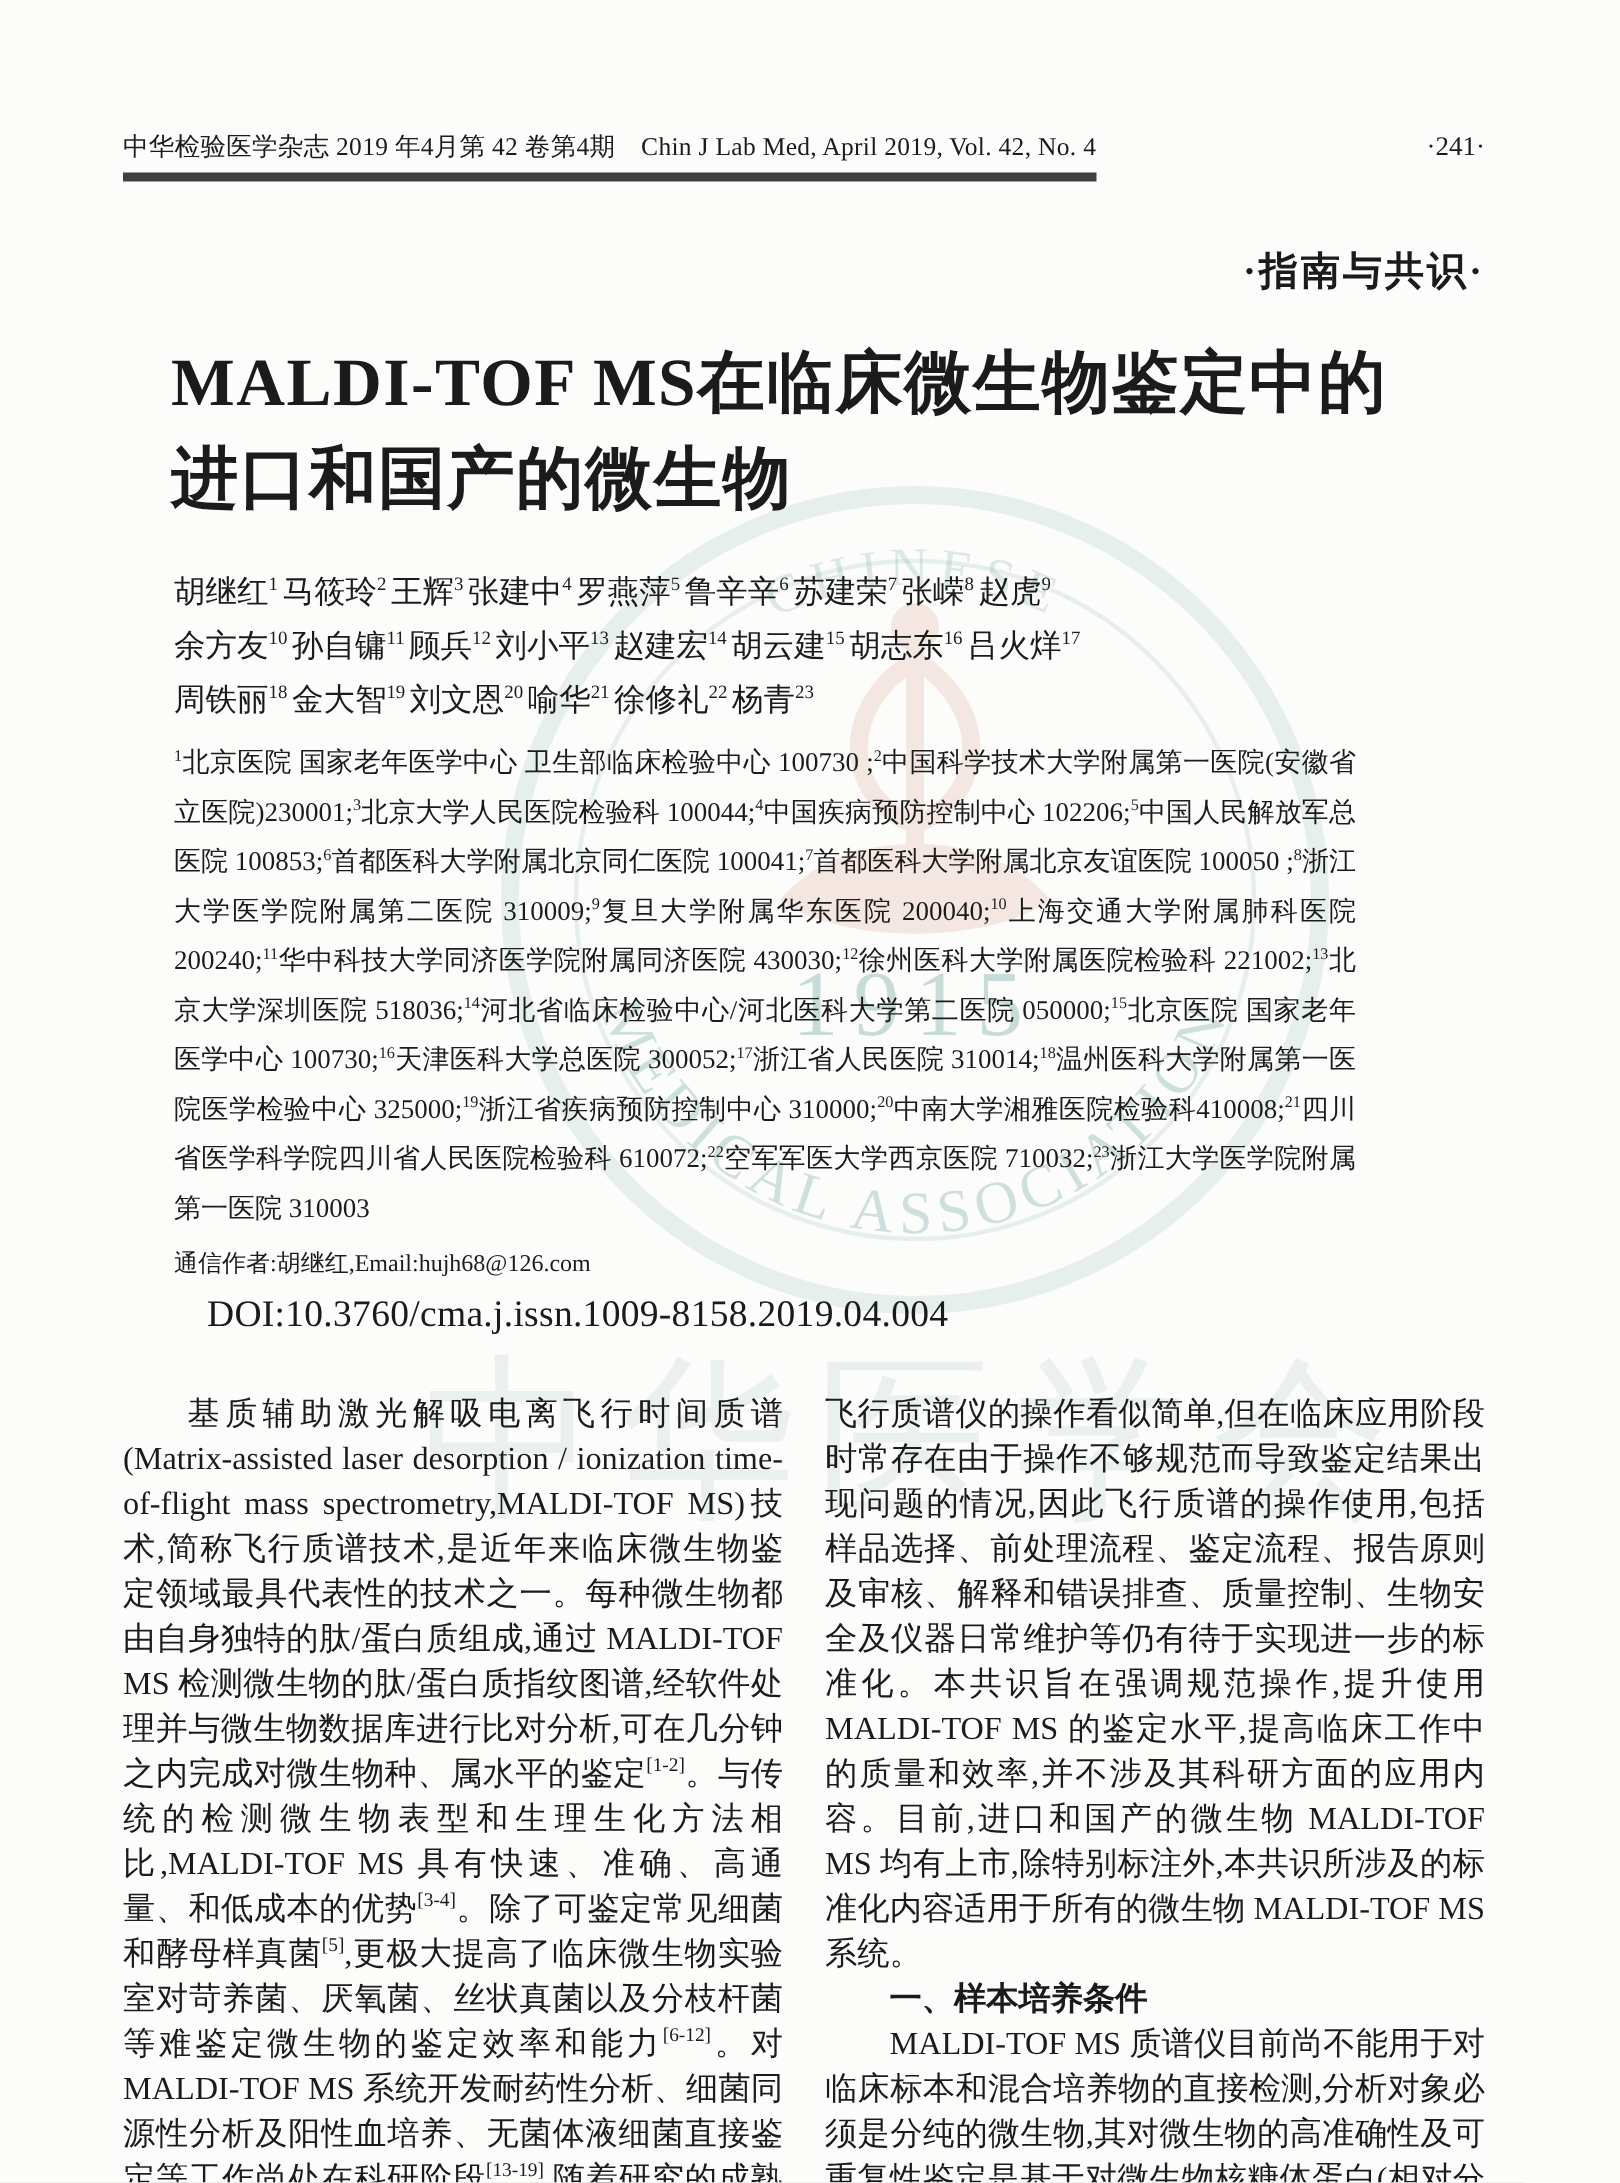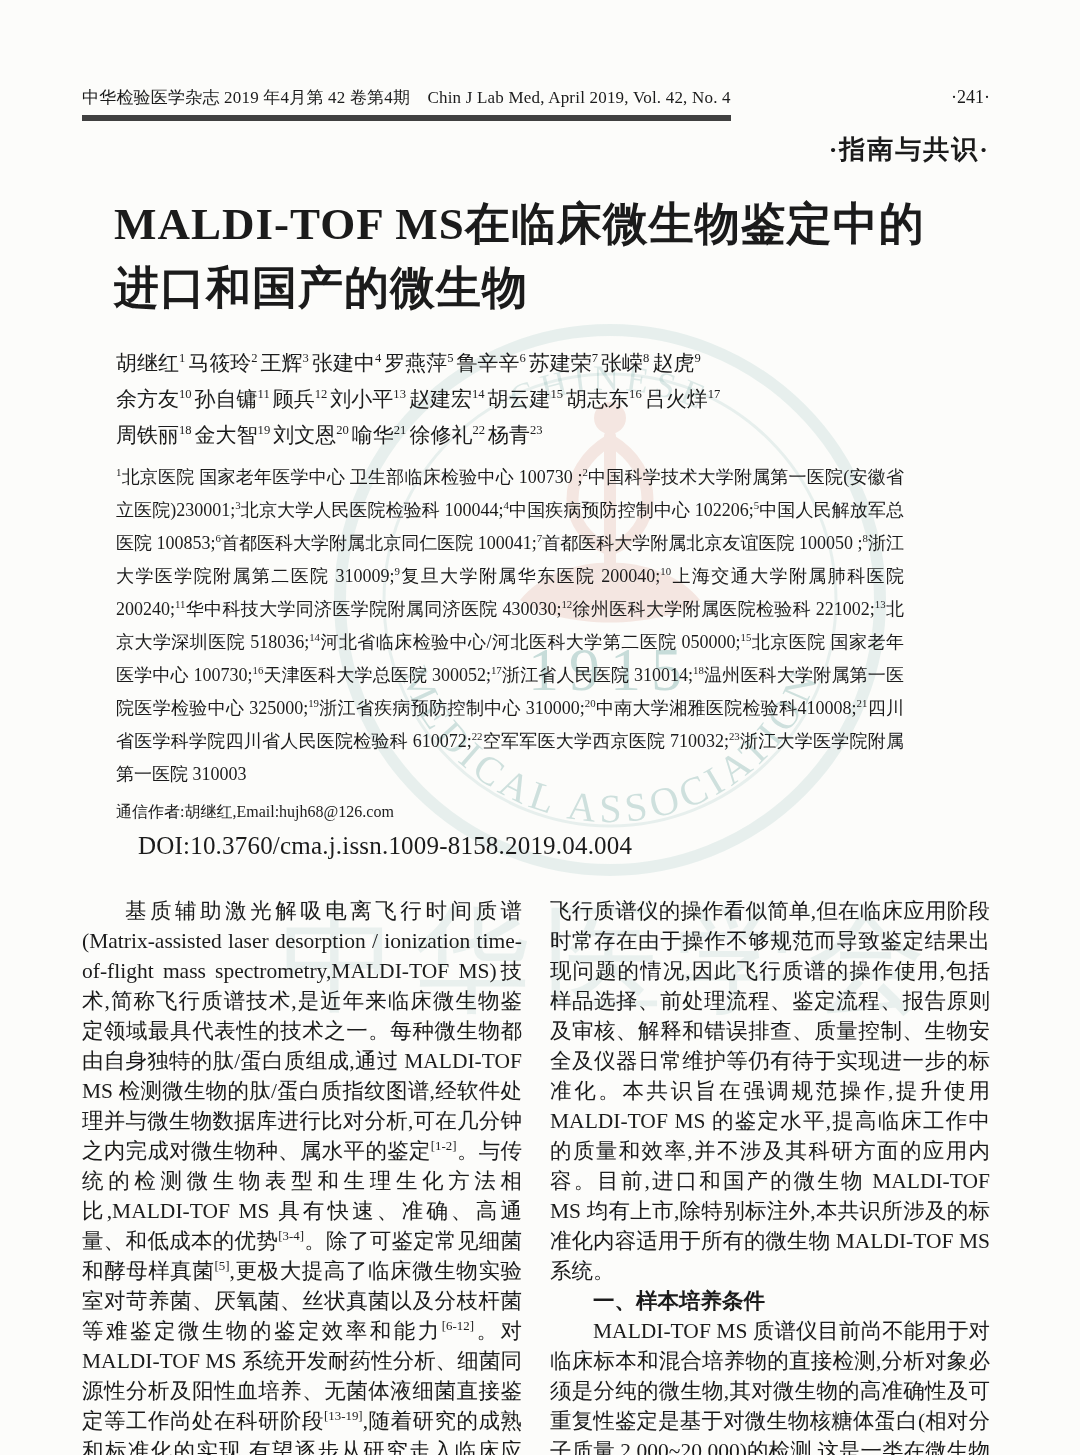--- a/index.html
+++ b/index.html
@@ -11,21 +11,21 @@
     font-family:"Liberation Serif","DejaVu Serif",serif;
     color:#1b1b1b;
     overflow:hidden;
   }
   .content{position:absolute;left:82px;top:86px;width:908px;z-index:2;}
   
   .hdr{display:flex;justify-content:space-between;align-items:flex-start;font-size:17px;}
   .hdr-left{border-bottom:6px solid #404040;padding-bottom:6px;letter-spacing:.2px;}
   .hdr-right{font-size:18px;padding-top:1px;}
   
-  .section-label{text-align:right;font-size:26px;font-weight:600;margin-top:11px;letter-spacing:2px;}
+  .section-label{text-align:right;font-size:26px;font-weight:600;margin-top:42px;letter-spacing:2px;}
   
   .title{font-size:45px;font-weight:700;line-height:1.42;margin:26px 0 0 32px;letter-spacing:1px;}
   
   .authors{margin:24px 0 0 34px;font-size:21px;}
   .author-row{display:flex;flex-wrap:nowrap;gap:3px;line-height:36px;}
   .author-row .author{white-space:nowrap;}
   sup{font-size:0.60em;line-height:0;vertical-align:super;letter-spacing:0;}
   
   .affiliations{
     margin:8px 0 0 34px;width:788px;

